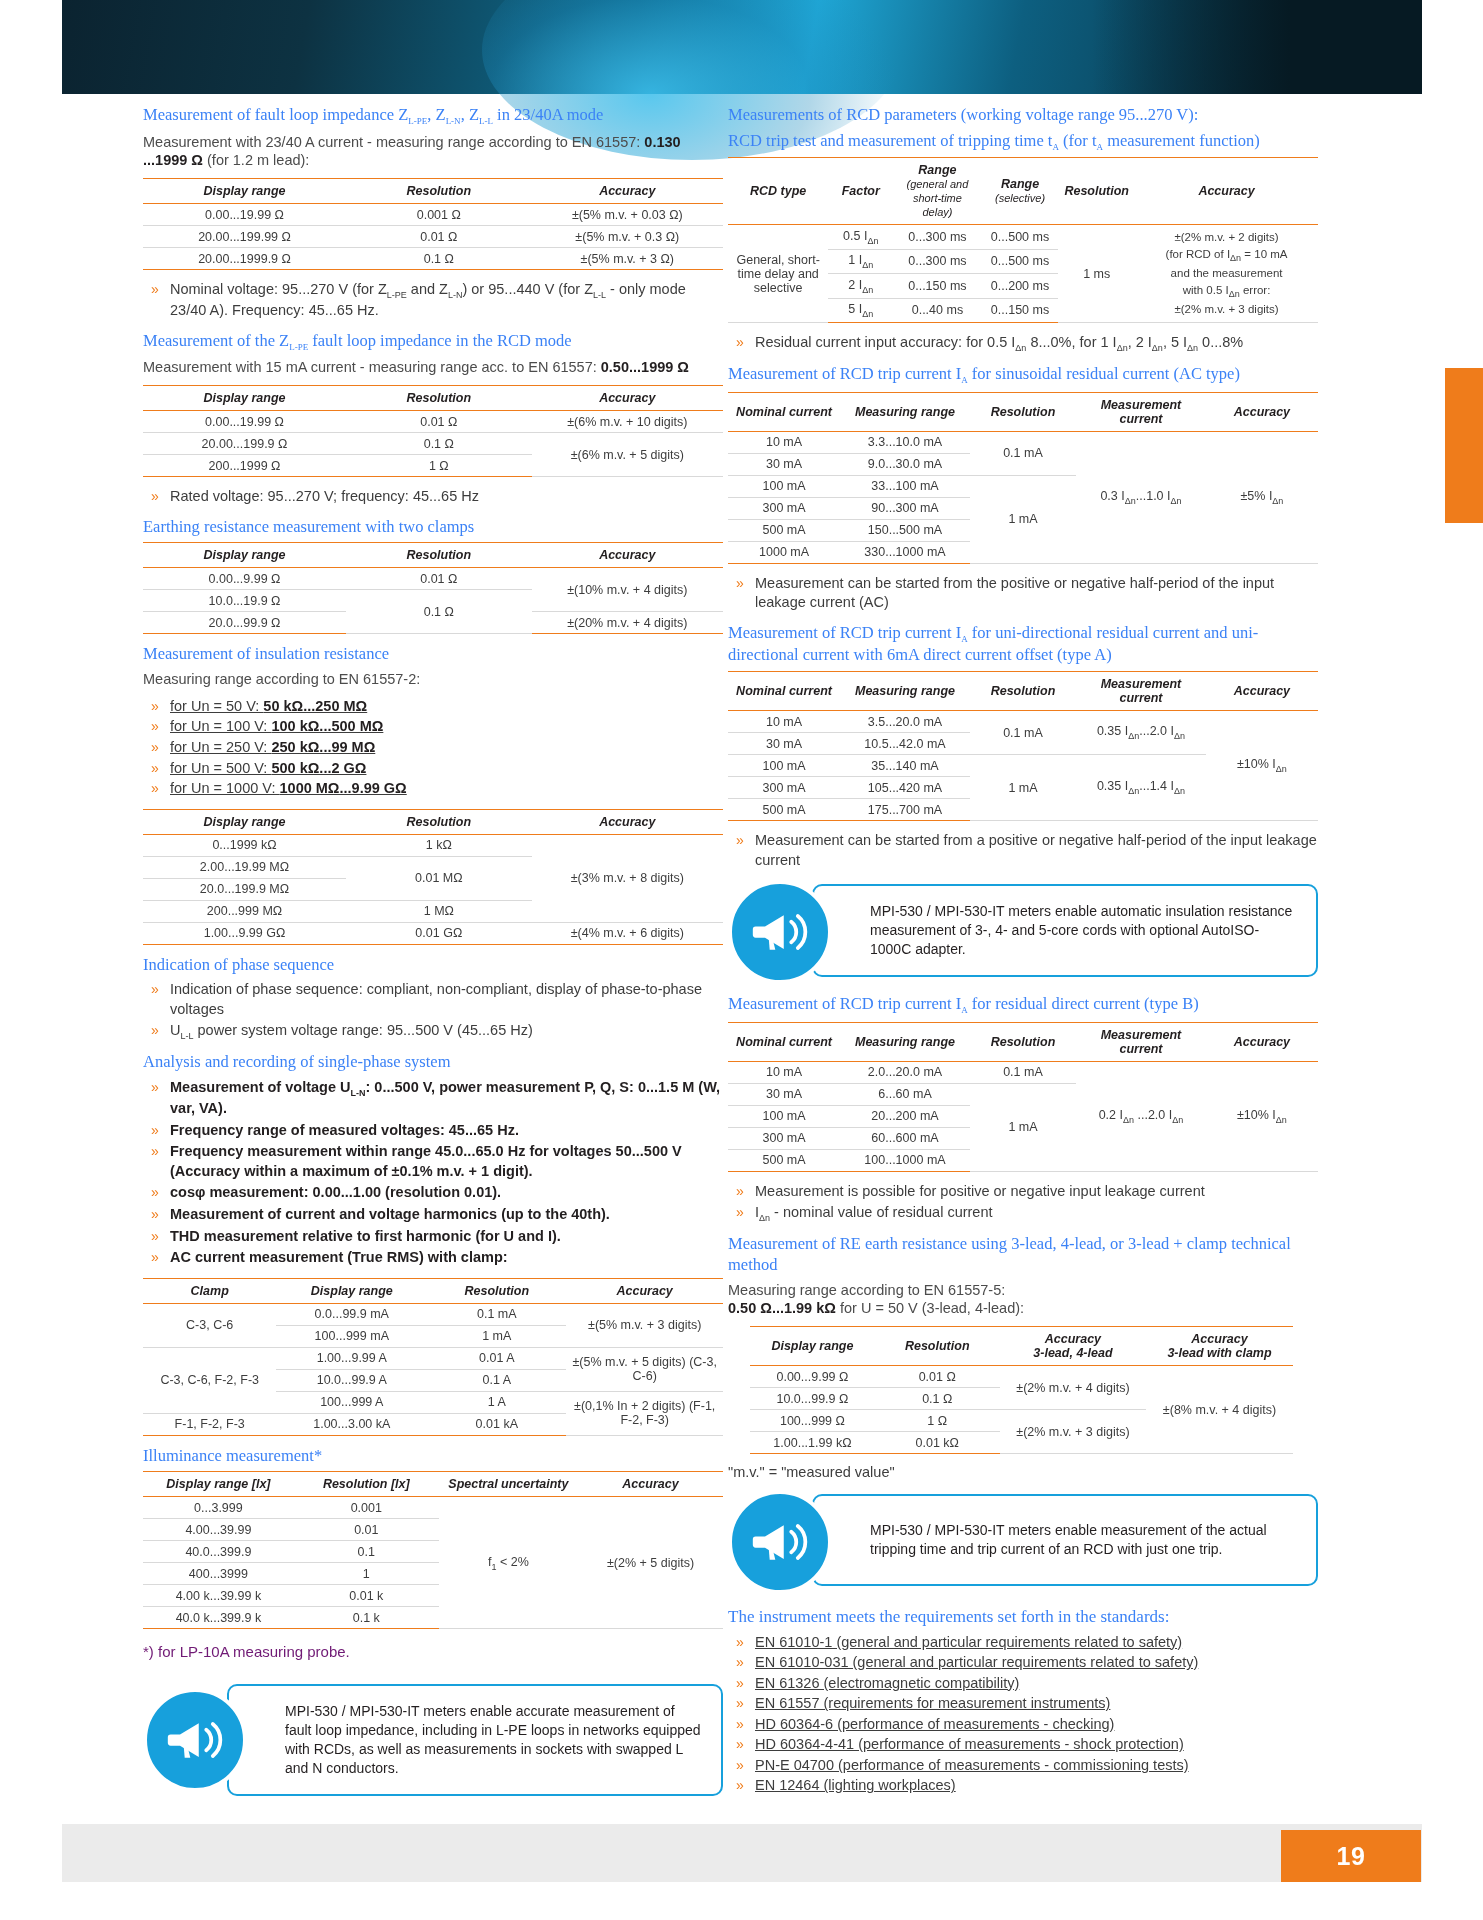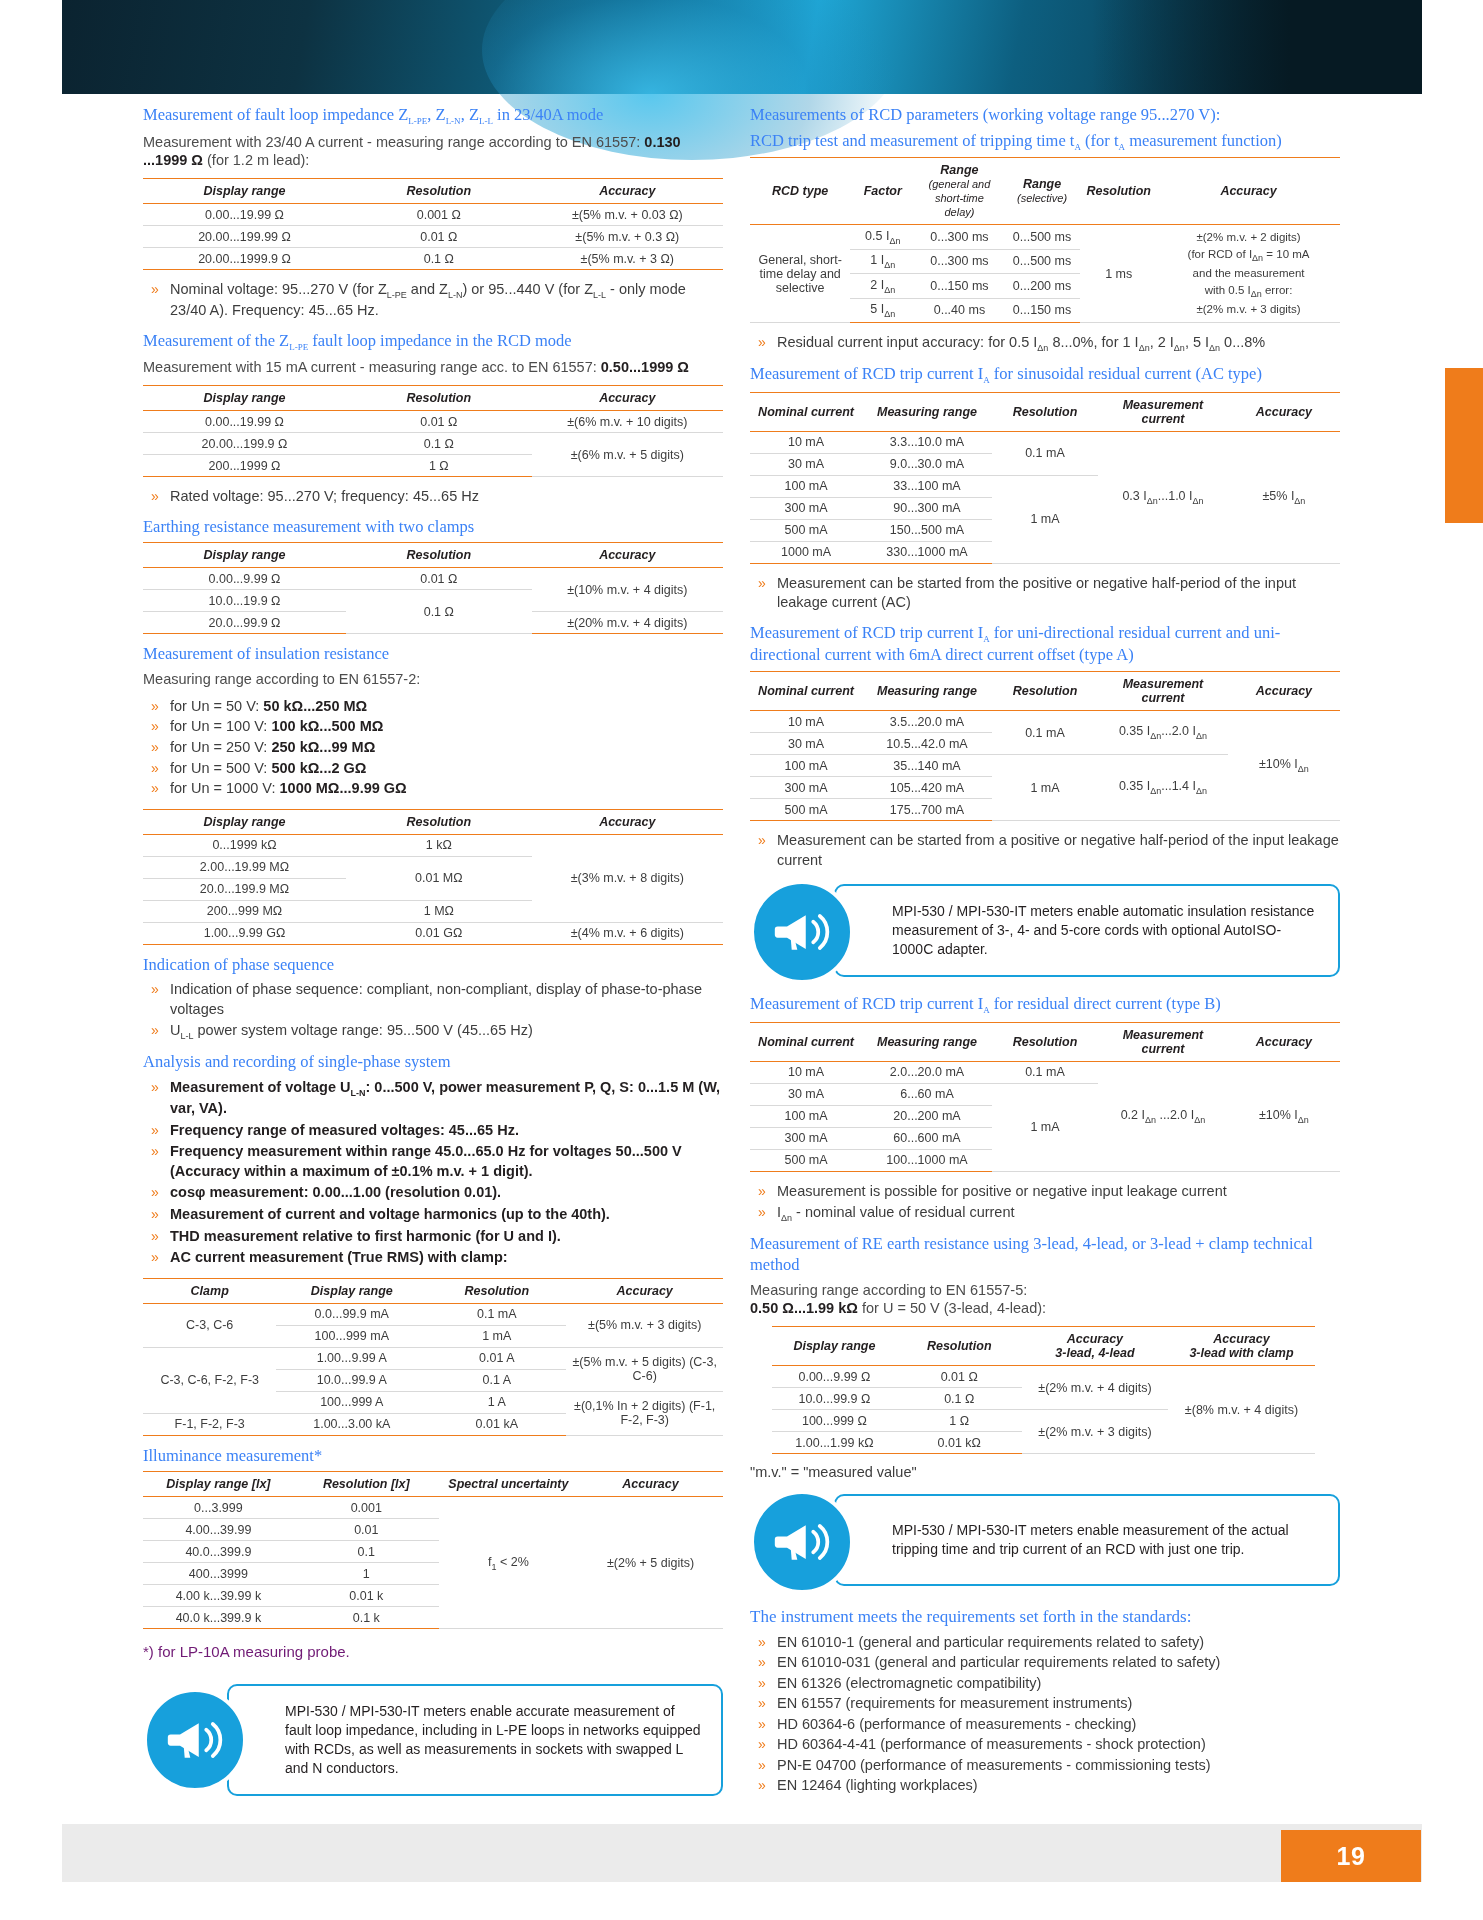--- a/index.html
+++ b/index.html
@@ -47,42 +47,42 @@
   .page-num{
     position:absolute; right:62px; bottom:38px; width:140px; height:52px;
     background:#ef7c1b; color:#fff;
     font-size:25px; font-weight:bold;
     display:flex; align-items:center; justify-content:center;
     letter-spacing:.5px;
   }
   
   .col { position:absolute; top:105px; }
   .col-left { left:143px; width:580px; }
-  .col-right { left:750px; width:590px; }
+  .col-right { left:728px; width:590px; }
 
   h2.sec {
     font-size:16.5px; font-weight:normal; margin:0 0 5px 0; line-height:1.25;
     color:#3b82f6; font-family:"Liberation Serif", serif;
   }
   p.intro {
     font-size:14.5px; margin:0 0 8px 0; line-height:1.3; color:#4c4c4c;
   }
   p.intro b { color:#231f20; }
 
   
   ul.bul { list-style:none; margin:4px 0 10px 0; padding:0; }
   ul.bul li {
     position:relative; padding-left:27px; font-size:14.5px; line-height:1.35;
     margin-bottom:2px; color:#3d3d3d;
   }
   ul.bul li:before{
     content:"»"; position:absolute; left:8px; top:0; color:#ef7c1b; font-size:14px;
   }
   ul.bul li b{ color:#231f20; }
-  ul.bul.tight li{ margin-bottom:1px; }
+  ul.bul.tight li{ margin-bottom:1px;text-decoration:underline; }
 
   
   table.t {
     border-collapse:collapse; width:100%; font-size:12.5px; margin:4px 0 10px 0;
     color:#3d3d3d;
   }
   table.t th {
     font-weight:bold; font-size:12.5px; color:#231f20;
     padding:5px 4px; text-align:center; vertical-align:middle;
     border-bottom:1.6px solid #ef7c1b;

